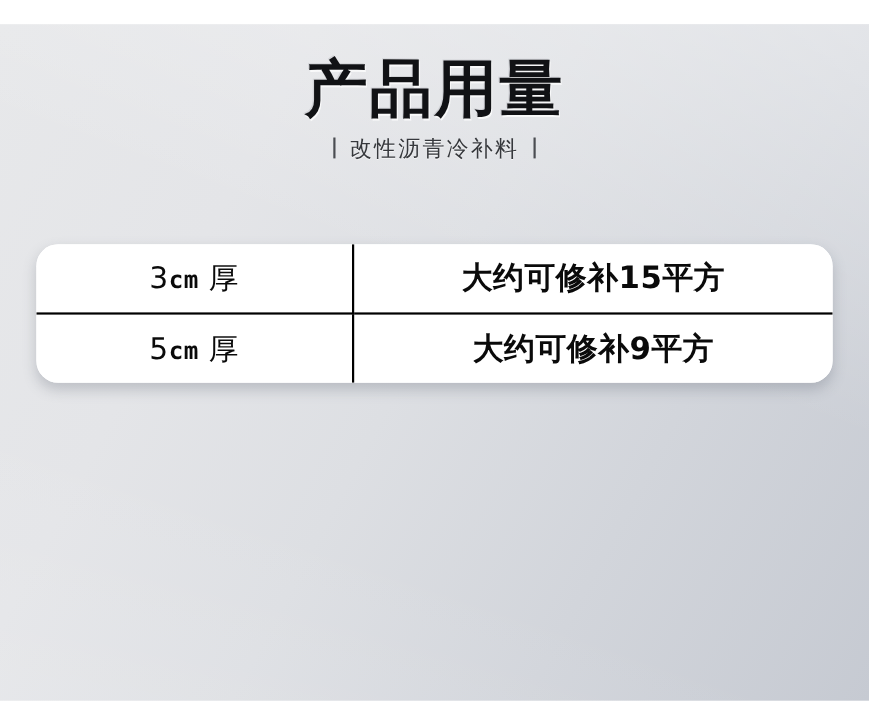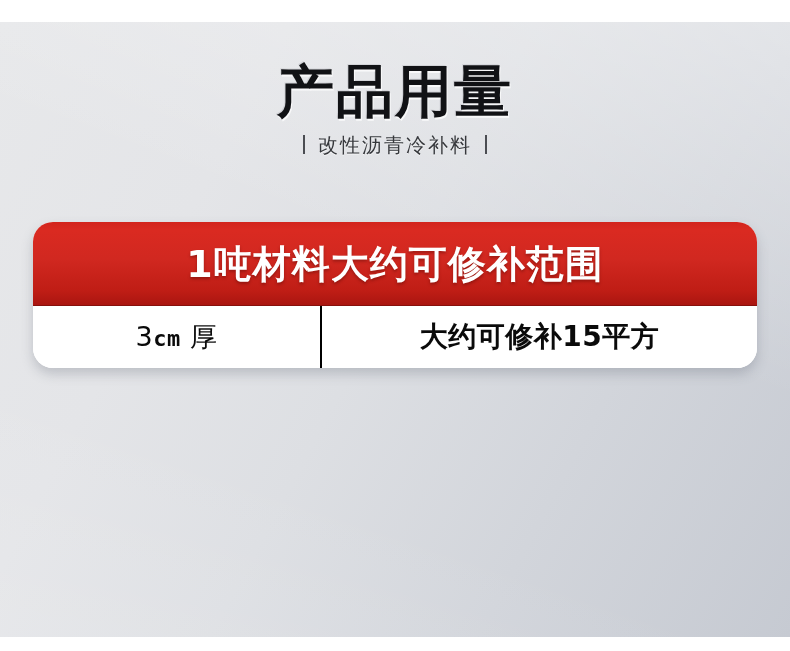--- a/index.html
+++ b/index.html
@@ -44,21 +44,21 @@
     position: absolute;
     inset: 0;
     background: linear-gradient(200deg, rgba(255,255,255,0.38) 0%, rgba(255,255,255,0.0) 42%, rgba(255,255,255,0.0) 70%, rgba(255,255,255,0.12) 100%);
     pointer-events: none;
   }
 
   
   .header {
     position: absolute;
     left: 0;
-    top: 62px;
+    top: 52px;
     width: 790px;
     text-align: center;
   }
   .main-title {
     font-family: "DejaVu Sans", "Liberation Sans", sans-serif;
     font-size: 57px;
     font-weight: 700;
     line-height: 1.05;
     color: #111215;
     letter-spacing: 2px;
@@ -175,32 +175,33 @@
     <div class="main-title">产品用量</div>
     <div class="sub-row">
       <span class="sub-bar"></span>
       <span class="subtitle">改性沥青冷补料</span>
       <span class="sub-bar"></span>
     </div>
   </div>
 
   <div class="card">
 
-    <div class="card-banner">
-      <span class="card-banner-text">1吨材料大约可修补范围</span>
-    </div>
 
     <table class="table">
       <colgroup>
         <col class="col-thickness">
         <col class="col-area">
       </colgroup>
       <tbody>
         <tr>
           <td class="cell-thickness"><span>3</span><span class="unit">cm</span><span> 厚</span></td>
           <td class="cell-area">大约可修补15平方</td>
         </tr>
+        <tr>
+          <td class="cell-thickness"><span>5</span><span class="unit">cm</span><span> 厚</span></td>
+          <td class="cell-area">大约可修补9平方</td>
+        </tr>
       </tbody>
     </table>
 
   </div>
 
 </div>
 
 </body></html>

